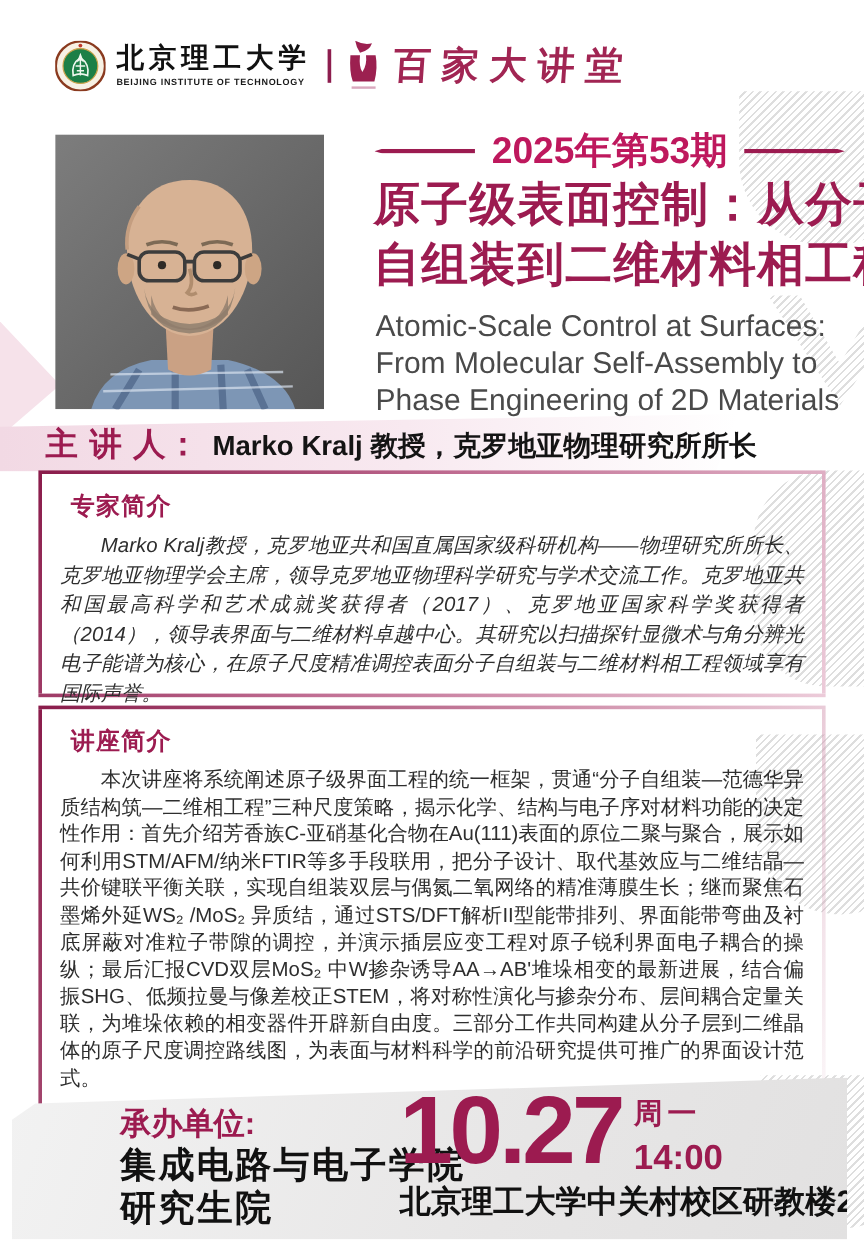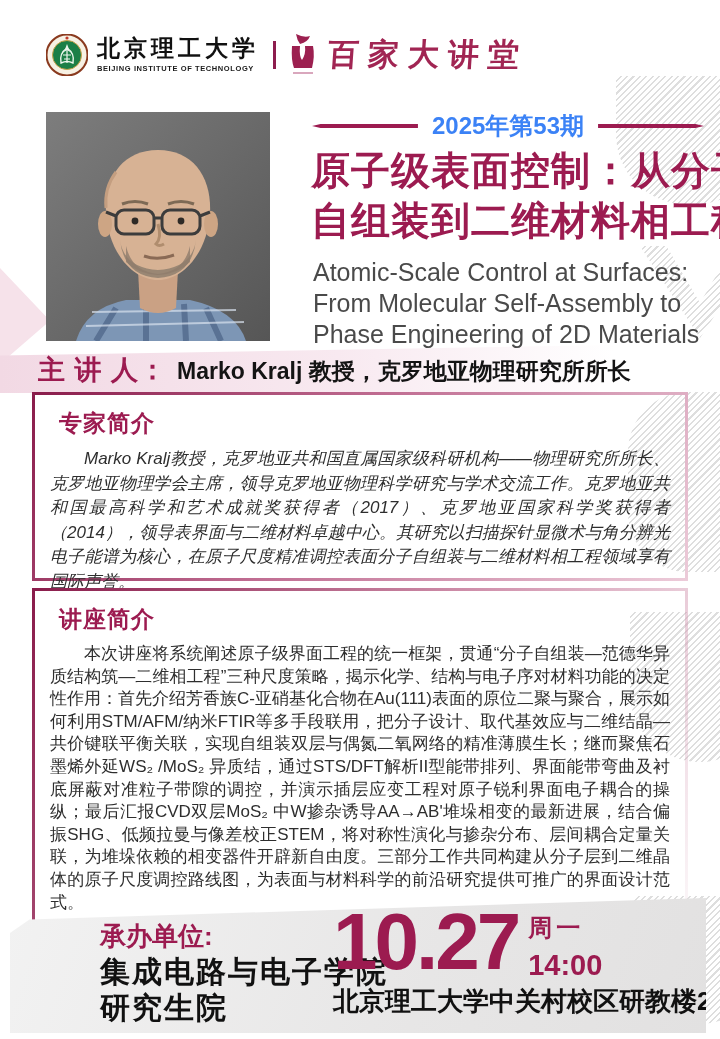--- a/index.html
+++ b/index.html
@@ -32,39 +32,39 @@
   .hdr-divider { width:3px; height:28px; background:#8d1d4e; margin:0 12px 0 14px; }
   .series-logo { width:30px; height:42px; margin-right:10px; }
   .series-name { font-family:"Liberation Serif","DejaVu Serif",serif; font-size:31px; font-weight:bold; color:#a12553; letter-spacing:9px; transform:skewX(-4deg); white-space:nowrap; }
 
   
   .photo { position:absolute; left:46px; top:112px; width:224px; height:229px; z-index:1; }
   .issue-row { position:absolute; left:312px; top:112px; width:392px; height:28px; display:flex; align-items:center; z-index:1; }
   .issue-line { flex:1; height:4px; background:#9c1b50; }
   .issue-line.l { clip-path:polygon(0 50%,8% 0,100% 0,100% 100%,8% 100%); }
   .issue-line.r { clip-path:polygon(0 0,92% 0,100% 50%,92% 100%,0 100%); }
-  .issue-text { font-size:24px; font-weight:bold; color:#3b82f6; margin:0 14px; white-space:nowrap; }
+  .issue-text { font-size:31px; font-weight:bold; color:#be185d; margin:0 14px; white-space:nowrap; }
   .title-cn { position:absolute; left:311px; top:146px; width:400px; z-index:1;
     font-size:39px; font-weight:800; color:#9c1b50; line-height:50px; letter-spacing:1px; white-space:nowrap; }
   .title-en { position:absolute; left:313px; top:257px; width:400px; z-index:1;
     font-size:25px; color:#4a4a4a; line-height:31px; white-space:nowrap; }
 
   
   .speaker-row { position:absolute; left:38px; top:352px; width:660px; display:flex; align-items:baseline; z-index:2; white-space:nowrap; }
   .speaker-label { font-size:27px; font-weight:800; color:#9c1b50; letter-spacing:1px; }
   .speaker-name { font-size:23px; font-weight:bold; color:#141414; margin-left:10px; }
 
   
   .box { position:absolute; left:32px; width:656px; z-index:1; border:3px solid;
     border-image:linear-gradient(125deg,#8a1c4b 0%,#b9487507 120%) 1;
     border-image:linear-gradient(125deg,#8a1c4b 0%,#c06d92 45%,#eccbd9 100%) 1; }
   .box.bio { top:392px; height:189px; }
   .box.abstract { top:588px; height:394px;
     border-image:linear-gradient(115deg,#8a1c4b 0%,#d295af 55%,rgba(255,255,255,0) 100%) 1; }
-  .box-heading { margin:13px 0 0 24px; font-size:23px; font-weight:800; color:#9c1b50; letter-spacing:1px; }
+  .box-heading { margin:13px 0 0 24px; font-size:20px; font-weight:800; color:#9c1b50; letter-spacing:1px; }
   .box-body { margin:8px 15px 0 15px; font-size:17px; color:#2e2e2e; text-indent:2em; text-align:justify; }
   .box.bio .box-body { line-height:24.5px;font-style:italic; }
   .box.abstract .box-body { line-height:22.6px; }
 
   
   .footer { position:absolute; left:10px; top:898px; width:696px; height:135px; z-index:1;
     background:linear-gradient(110deg,#f2f2f2 0%,#e7e6e6 60%,#e2e1e1 100%);
     clip-path:polygon(0 26%,2.8% 16%,100% 0,100% 100%,0 100%); }
   .organizer { position:absolute; left:90px; top:21px; }
   .organizer-label { font-size:26px; font-weight:800; color:#9c1b50; }

